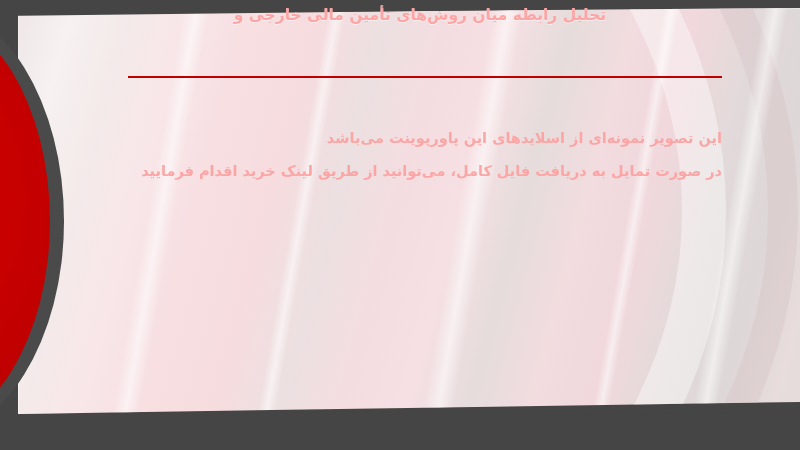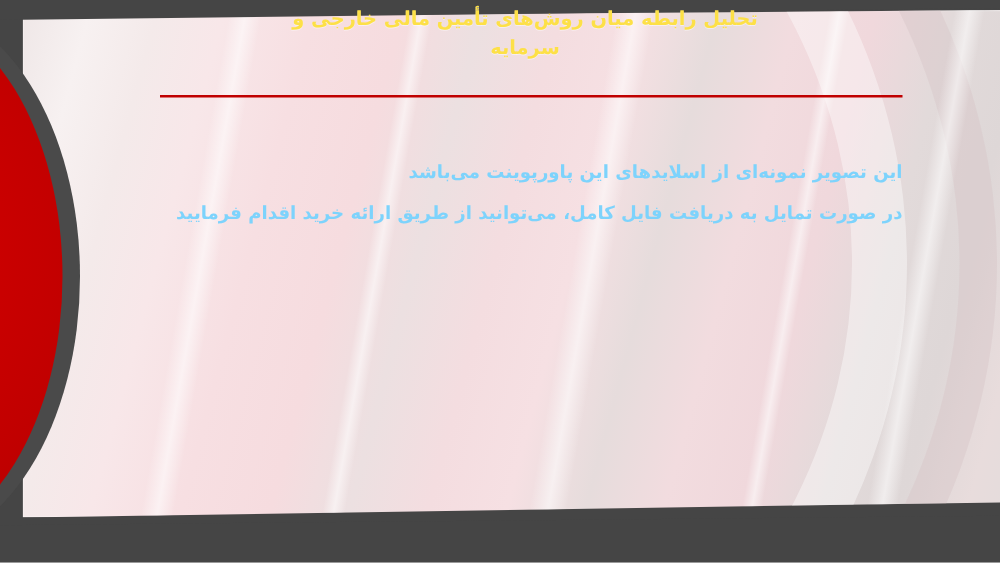--- a/index.html
+++ b/index.html
@@ -127,21 +127,21 @@
     clip-path: polygon(0% 0%, 100% 0%, 100% 40%, 0% 100%);
   }
 
   
   .title-block {
     position: absolute;
     top: 4px;
     left: 110px;
     right: 70px;
     text-align: center;
-    color: #fde047;
+    color: #fca5a5;
     font-size: 15.5px;
     line-height: 23px;
     font-weight: bold;
     text-shadow: 0 1px 0 rgba(255,255,255,0.45);
   }
   .title-line { display: block; white-space: nowrap; }
   .title-line.short { }
 
   
   .divider {
@@ -153,21 +153,21 @@
     border-top: 2px solid #c00000;
   }
 
   
   .body-block {
     position: absolute;
     top: 122px;
     left: 120px;
     right: 78px;
     text-align: right;
-    color: #7dd3fc;
+    color: #fca5a5;
     font-size: 14.5px;
     line-height: 33px;
     font-weight: 600;
   }
   .body-line {
     display: block;
     white-space: nowrap;
   }
 </style>
 </head>
@@ -196,23 +196,22 @@
   </div>
 
   <div class="top-band"></div>
   <div class="bottom-band"></div>
 
   <div class="red-ellipse-outline"></div>
   <div class="red-ellipse"></div>
 
   <div class="title-block">
     <span class="title-line">تحلیل رابطه میان روش‌های تأمین مالی خارجی و</span>
-    <span class="title-line short">سرمایه</span>
   </div>
 
   <div class="divider"></div>
 
   <div class="body-block">
     <span class="body-line">این تصویر نمونه‌ای از اسلایدهای این پاورپوینت می‌باشد</span>
-    <span class="body-line">در صورت تمایل به دریافت فایل کامل، می‌توانید از طریق ارائه خرید اقدام فرمایید</span>
+    <span class="body-line">در صورت تمایل به دریافت فایل کامل، می‌توانید از طریق لینک خرید اقدام فرمایید</span>
   </div>
 
 </div>
 
 </body></html>

